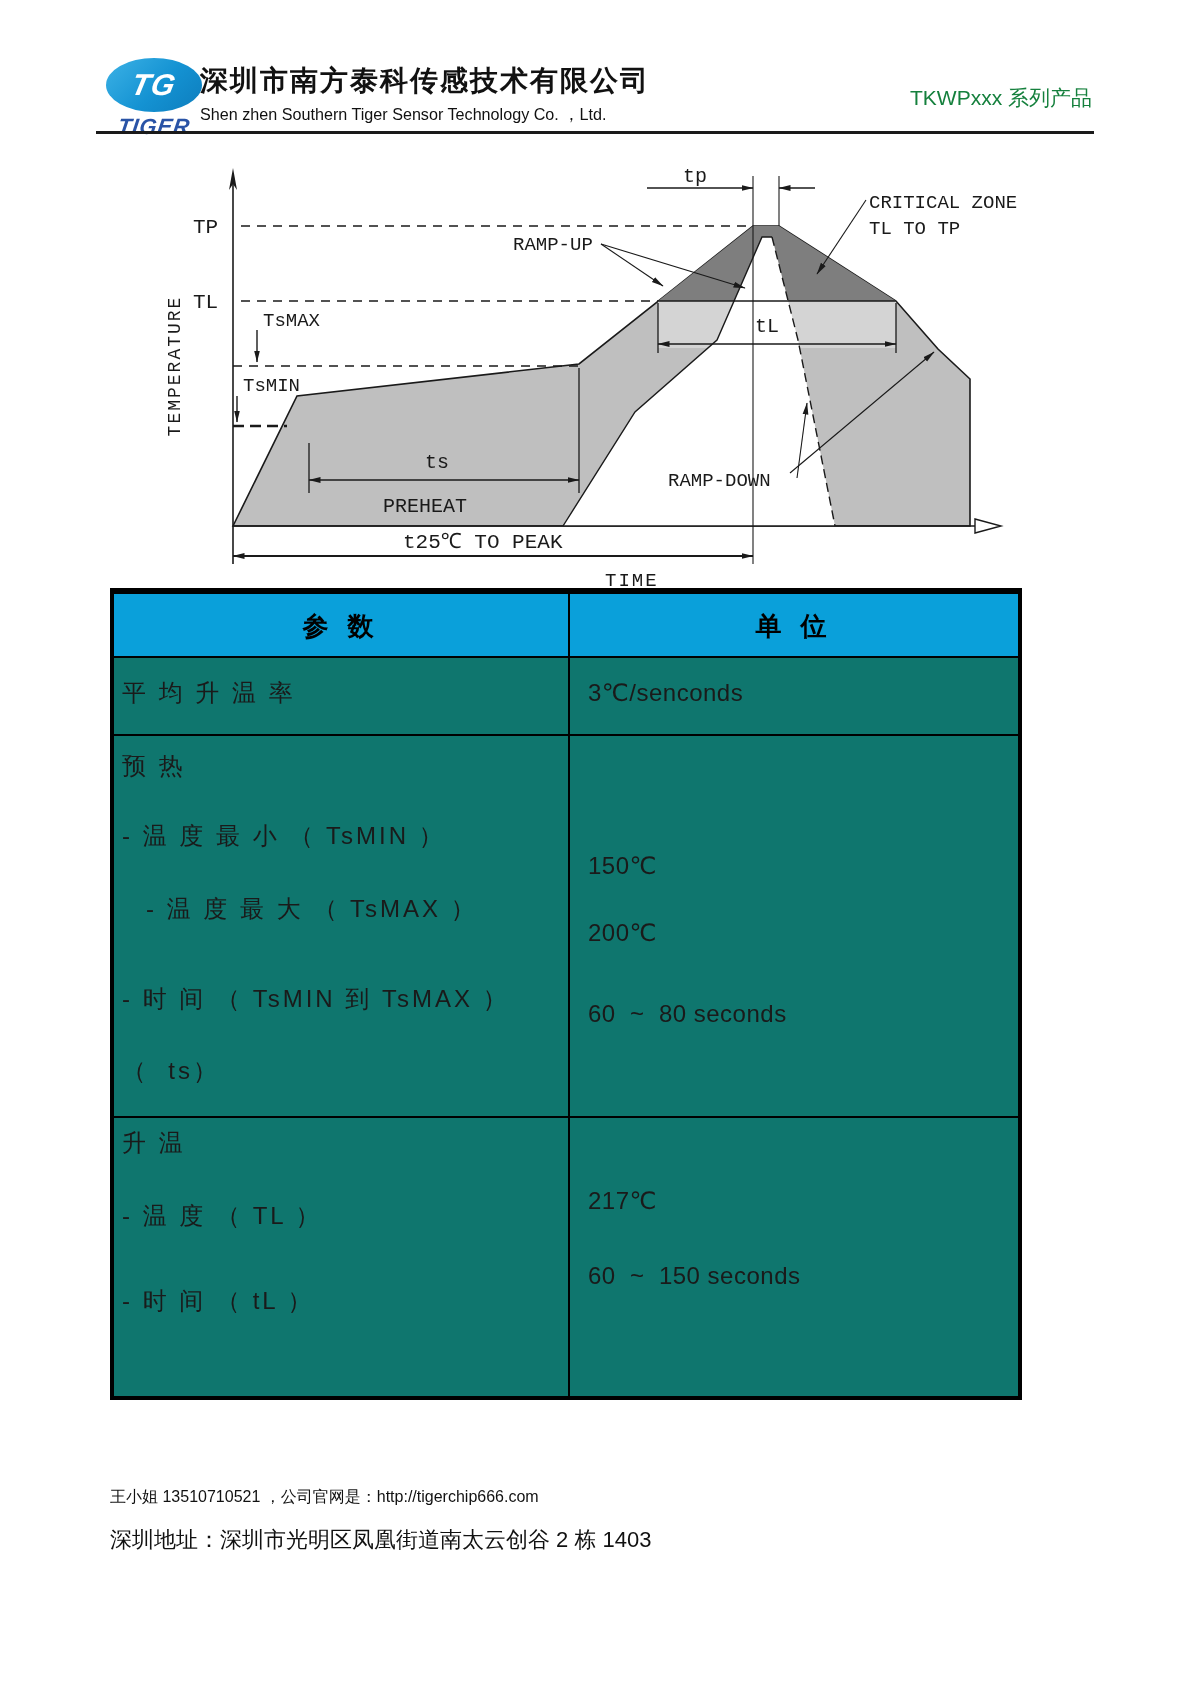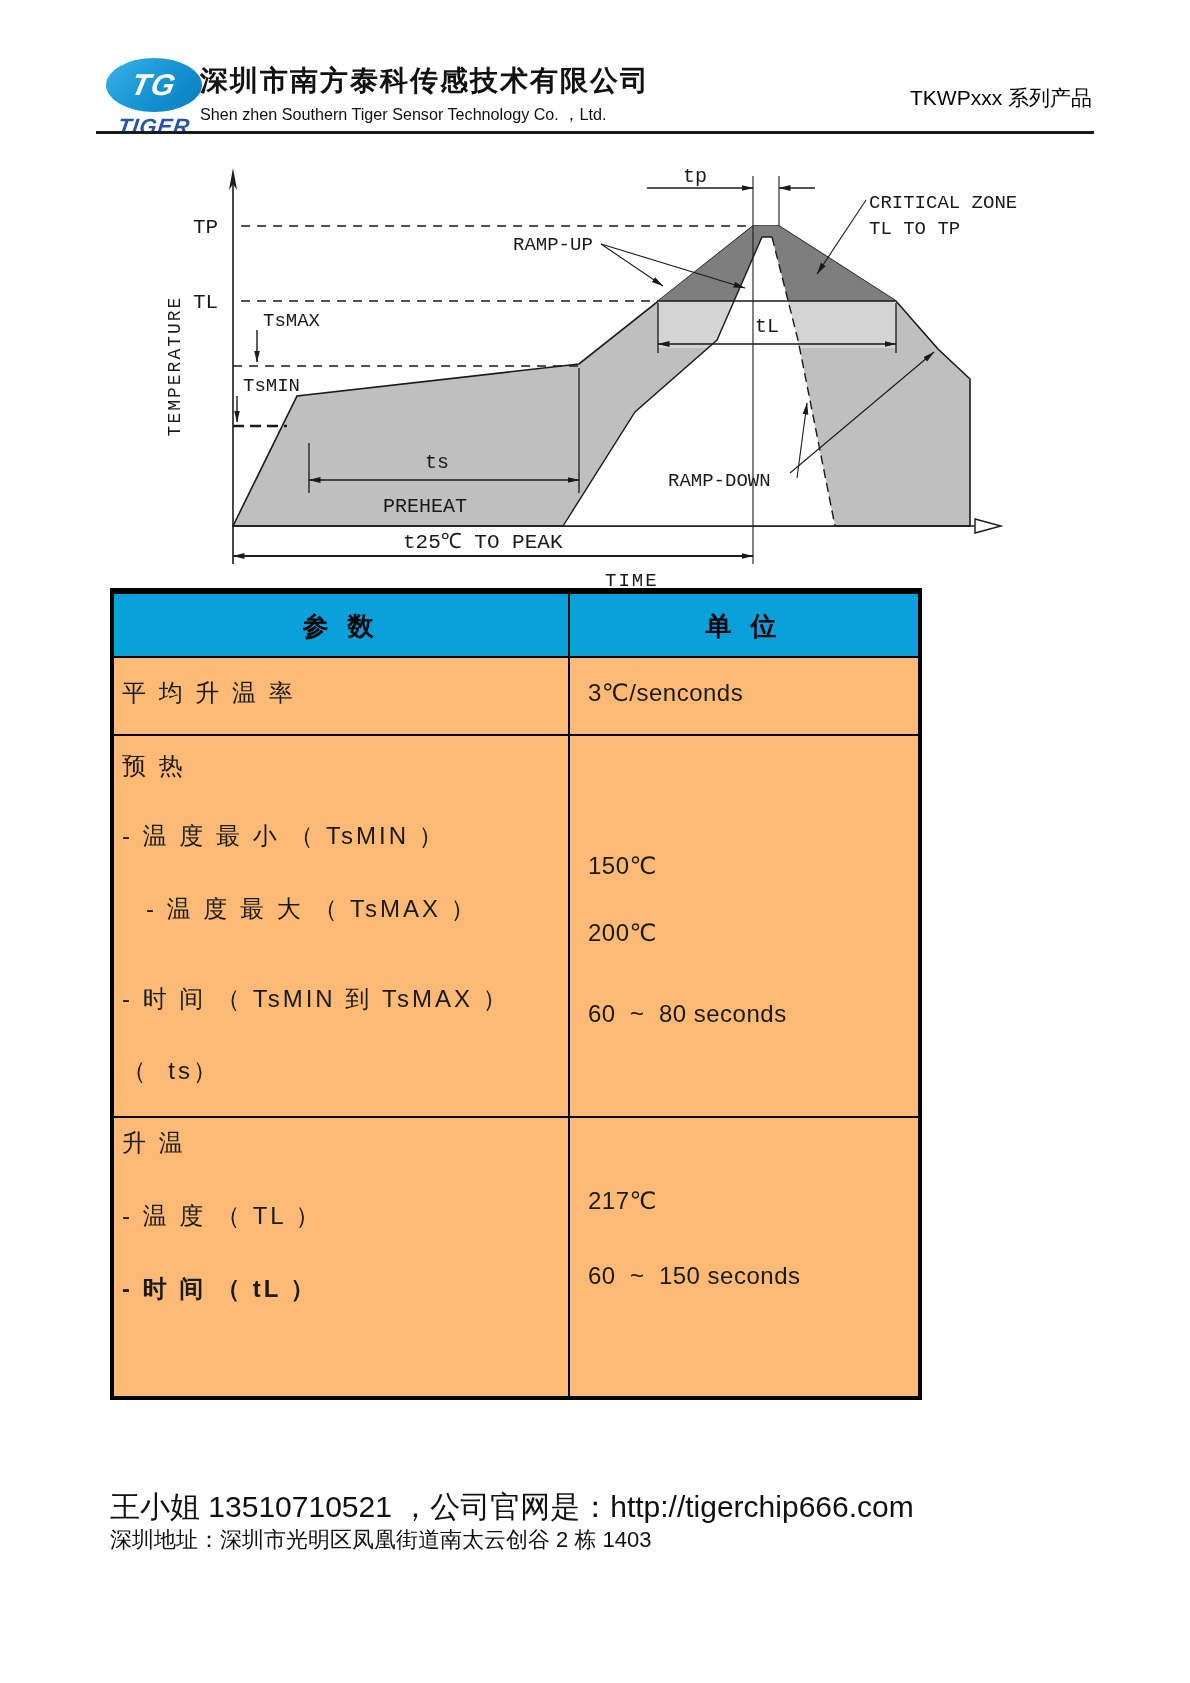--- a/index.html
+++ b/index.html
@@ -10,49 +10,49 @@
   .logo{position:absolute;left:104px;top:58px;width:100px;height:78px;}
   .logo-ellipse{position:absolute;left:2px;top:0;width:96px;height:54px;border-radius:50%;
     background:linear-gradient(135deg,#3cb2e6 0%,#1492d2 55%,#0d7dbd 100%);
     display:flex;align-items:center;justify-content:center;}
   .logo-tg{color:#fff;font-style:italic;font-weight:bold;font-size:30px;letter-spacing:1px;
     font-family:"Liberation Sans",sans-serif;transform:skewX(-12deg);}
   .logo-word{position:absolute;left:0;top:56px;width:100px;text-align:center;color:#2953a6;
     font-style:italic;font-weight:bold;font-size:22px;letter-spacing:1px;transform:skewX(-8deg);}
   .company-cn{position:absolute;left:200px;top:62px;font-size:28px;font-weight:bold;color:#111;letter-spacing:2px;}
   .company-en{position:absolute;left:200px;top:103px;font-size:17px;color:#111;transform:scaleX(.95);transform-origin:left;}
-  .product-series{position:absolute;right:98px;top:84px;font-size:21px;color:#000000;}
+  .product-series{position:absolute;right:98px;top:84px;font-size:21px;color:#15803d;}
   .header-rule{position:absolute;left:96px;top:131px;width:998px;height:3px;background:#1a1a1a;}
 
   
   .diagram{position:absolute;left:135px;top:148px;width:905px;height:445px;}
   .diagram svg{display:block;}
   .dg-txt{font-family:"Liberation Mono","DejaVu Sans Mono",monospace;fill:#1a1a1a;}
 
   
-  .ptable{position:absolute;left:110px;top:588px;width:812px;height:812px;
-    border:4px solid #000;border-top:6px solid #000;box-sizing:border-box;background:#fdba74;}
+  .ptable{position:absolute;left:110px;top:588px;width:912px;height:812px;
+    border:4px solid #000;border-top:6px solid #000;box-sizing:border-box;background:#0f766e;}
   .t-head{position:absolute;left:0;top:0;width:100%;height:64px;background:#0aa0da;
     border-bottom:2px solid #000;box-sizing:border-box;}
   .t-head .hcell{position:absolute;top:0;height:64px;display:flex;align-items:center;
     justify-content:center;font-size:26px;font-weight:bold;color:#000;letter-spacing:6px;}
   .h-param{left:0;width:454px;}
   .h-unit{left:456px;right:0;}
   .t-colline{position:absolute;left:454px;top:0;bottom:0;width:2px;background:#000;}
   .t-row{position:absolute;left:0;width:100%;box-sizing:border-box;border-bottom:2px solid #000;}
   .t-row:last-child{border-bottom:none;}
   .cell{position:absolute;top:0;bottom:0;}
   .cell-param{left:0;width:454px;}
   .cell-unit{left:456px;right:0;}
   .tline{position:absolute;left:0;right:0;font-size:24px;line-height:34px;white-space:pre-wrap;}
   .cell-param .tline{padding-left:8px;letter-spacing:3px;}
   .cell-unit .tline{padding-left:18px;letter-spacing:0.5px;}
 
   
-  .footer-line1{position:absolute;left:110px;top:1487px;font-size:30px;color:#111;}
+  .footer-line1{position:absolute;left:110px;top:1487px;font-size:16px;color:#111;}
   .footer-line2{position:absolute;left:110px;top:1525px;font-size:22px;color:#111;}
 </style>
 </head>
 <body>
 
 <div class="page">
 
   <div class="logo">
     <div class="logo-ellipse">
       <span class="logo-tg">TG</span>
@@ -167,21 +167,21 @@
         <div class="tline" style="top:111px;">150℃</div>
         <div class="tline" style="top:178px;">200℃</div>
         <div class="tline" style="top:259px;">60  ~  80 seconds</div>
       </div>
     </div>
 
     <div class="t-row" style="top:526px;height:222px;">
       <div class="cell cell-param">
         <div class="tline" style="top:79px;">- 温 度 （ TL ）</div>
         <div class="tline" style="top:6px;">升 温</div>
-        <div class="tline" style="top:152px;font-weight:bold;">- 时 间 （ tL ）</div>
+        <div class="tline" style="top:164px;">- 时 间 （ tL ）</div>
       </div>
       <div class="cell cell-unit">
         <div class="tline" style="top:64px;">217℃</div>
         <div class="tline" style="top:139px;">60  ~  150 seconds</div>
       </div>
     </div>
 
   </div>
 
   <div class="footer-line1">王小姐 13510710521 ，公司官网是：http://tigerchip666.com</div>

